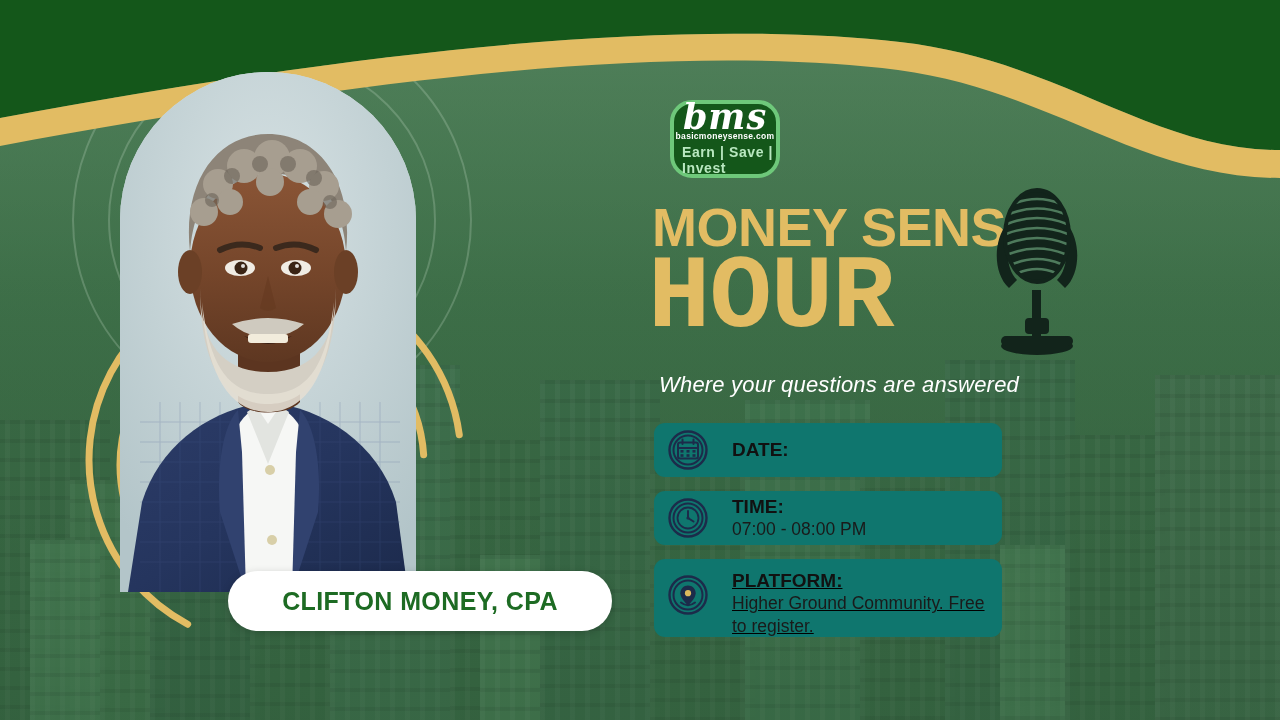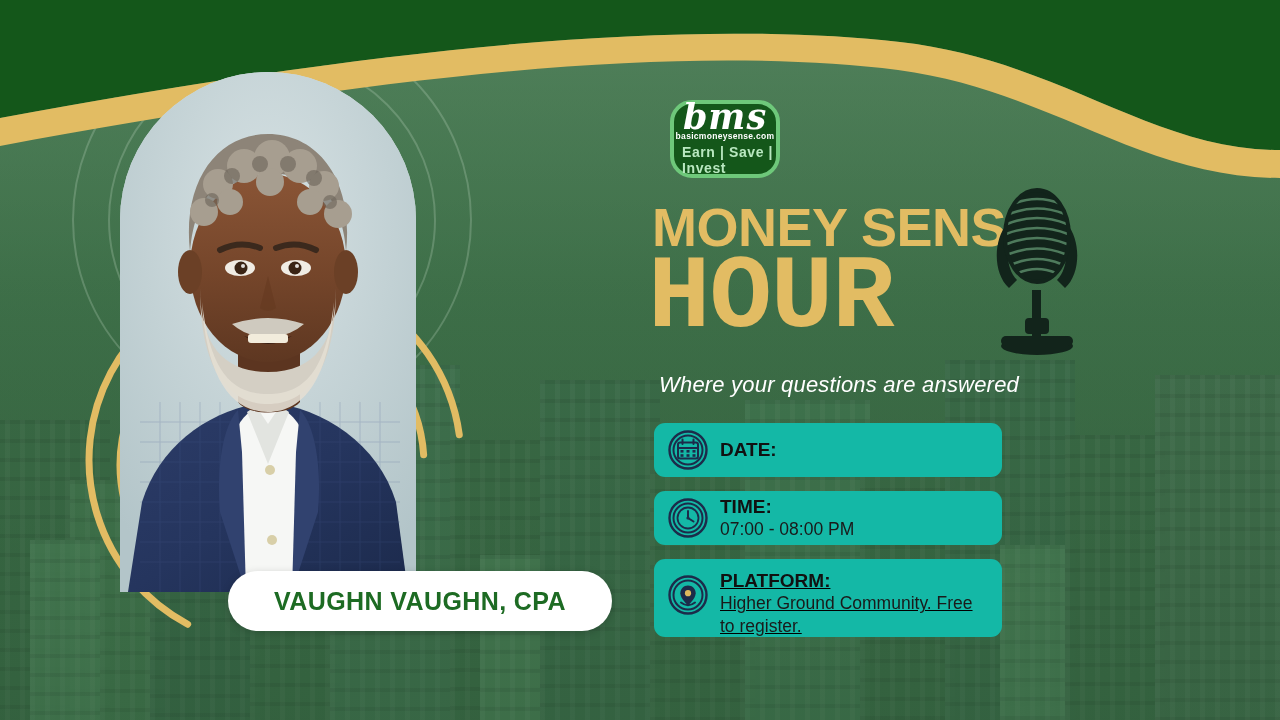--- a/index.html
+++ b/index.html
@@ -94,22 +94,22 @@
     position:absolute; left:659px; top:372px;
     color:#ffffff; font-size:22px; font-style:italic; letter-spacing:.2px;
   }
 
   
   .mic{ position:absolute; left:985px; top:178px; }
 
   
   .card{
     position:absolute; left:654px; width:348px;
-    background:#14b8a6; border-radius:11px;
-    display:flex; align-items:center; gap:12px;
+    background:#0f766e; border-radius:11px;
+    display:flex; align-items:center; gap:24px;
     padding:10px 14px;
   }
   .card-ic{ flex:0 0 40px; width:40px; height:40px; }
   .card-txt{ display:flex; flex-direction:column; }
   .card-lbl{ color:#111; font-size:19px; font-weight:bold; line-height:1.18; }
   .card-val{ color:#1a1a1a; font-size:17.5px; line-height:1.28; }
 
   #card-date{ top:423px; height:54px; }
   #card-time{ top:491px; height:54px; }
   #card-plat{ top:559px; height:78px; align-items:flex-start; padding-top:11px;text-decoration:underline; }
@@ -247,21 +247,21 @@
 
         <path d="M80,216 C80,300 110,332 148,332 C186,332 216,300 216,216
                  C216,268 196,300 148,300 C100,300 80,268 80,216 Z" fill="#d4cfc4"></path>
         <path d="M82,230 C86,306 112,340 148,340 C184,340 210,306 214,230
                  C206,300 184,322 148,322 C112,322 90,300 82,230 Z" fill="#e3ded3" opacity=".9"></path>
       </svg>
     </div>
   </div>
 
   <div class="name-pill">
-    <span>VAUGHN VAUGHN, CPA</span>
+    <span>CLIFTON MONEY, CPA</span>
   </div>
 
   <div class="logo">
     <div class="logo-bms">bms</div>
     <div class="logo-url">basicmoneysense.com</div>
     <div class="logo-tag">Earn | Save | Invest</div>
   </div>
 
   <div class="t-money">MONEY SENSE</div>
   <div class="t-hour">HOUR</div>

